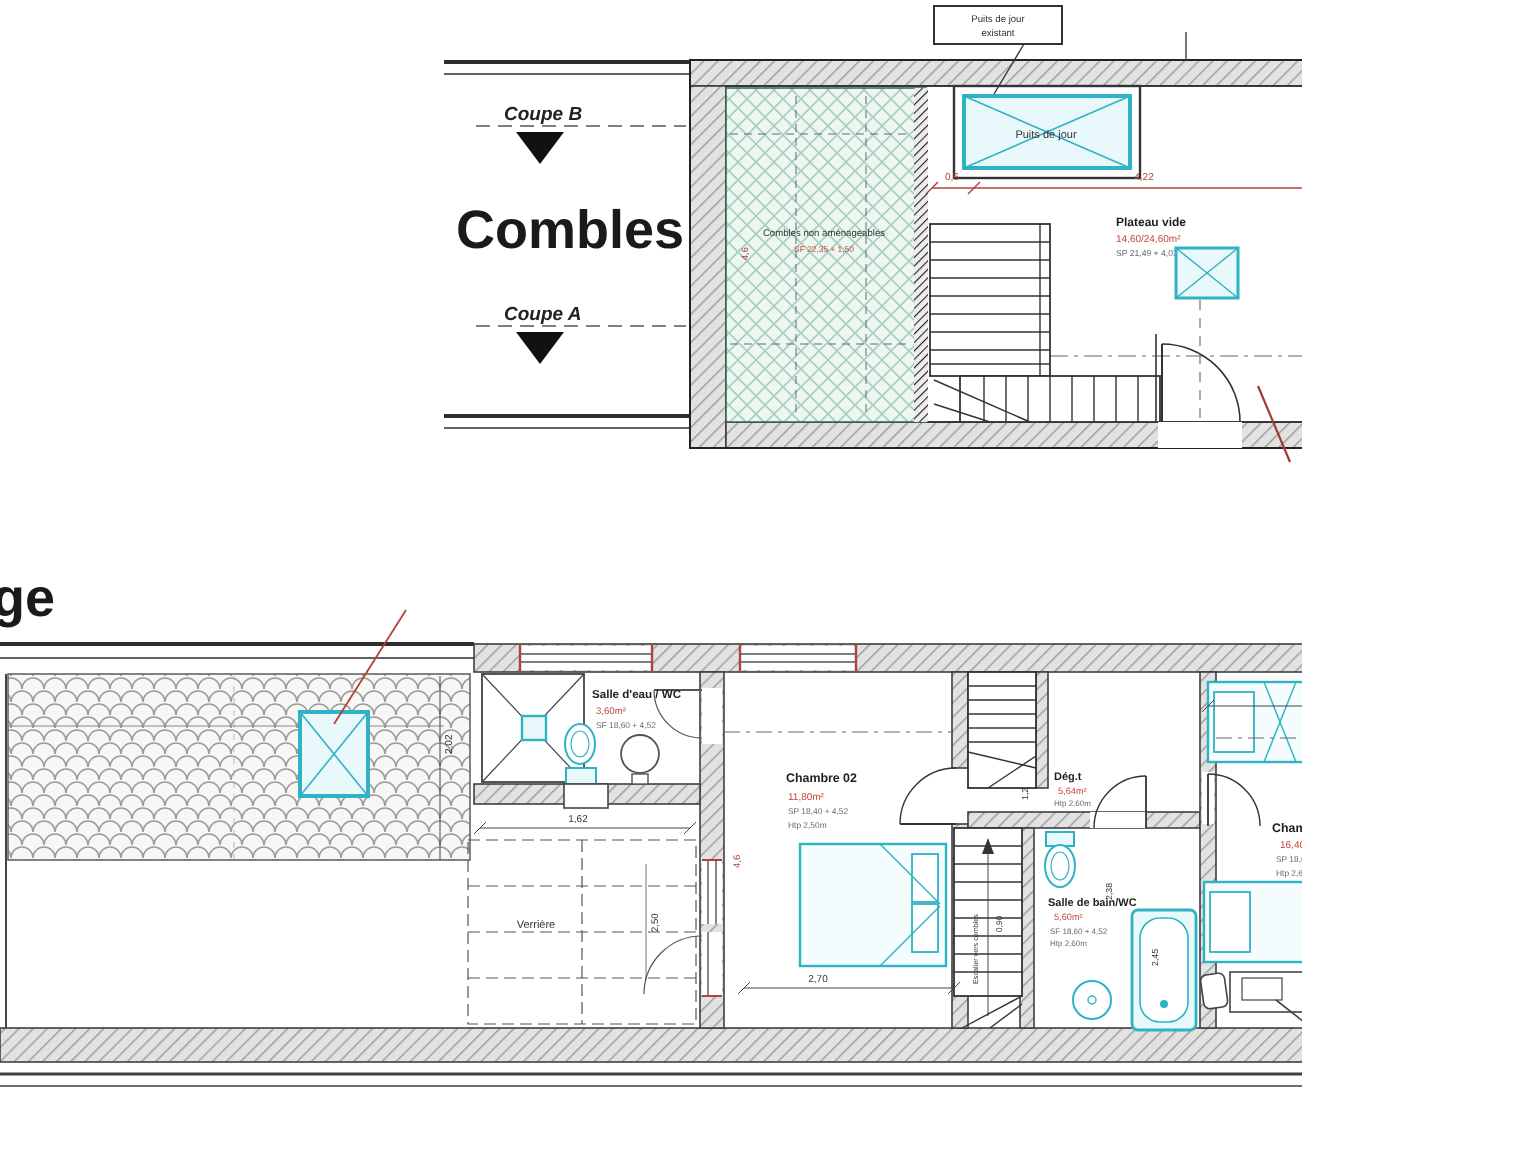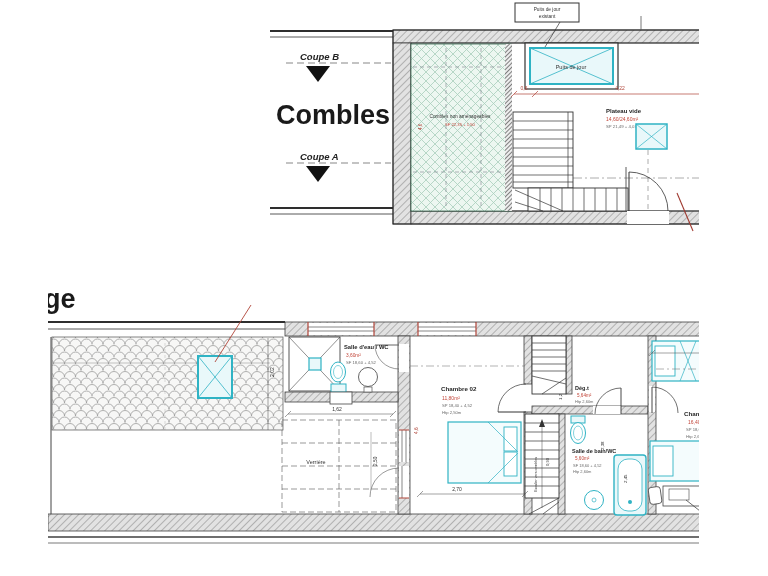--- a/index.html
+++ b/index.html
@@ -1,16 +1,16 @@
 <!DOCTYPE html>
 <html><head>
 <meta charset="utf-8">
 <style>
   html,body{margin:0;padding:0;background:#ffffff;}
-  .stage{position:relative;width:651px;height:576px;background:#ffffff;overflow:hidden;margin-left:48px;}
+  .stage{position:relative;width:651px;height:576px;background:#ffffff;overflow:hidden;}
   svg{position:absolute;left:0;top:0;}
   svg text{font-family:"Liberation Sans",sans-serif;fill:#333;}
   .tt-big{font-size:27px;font-weight:600;fill:#1a1a1a;}
   .tt-coupe{font-size:9.5px;font-style:italic;font-weight:700;fill:#222;}
   .tt-room{font-weight:700;fill:#1f1f1f;}
   .tt-area{fill:#c2463a;}
   .tt-sub{fill:#6a6a6a;}
   .tt-dim{fill:#333;}
   .tt-dimred{fill:#b04438;}
 </style>

